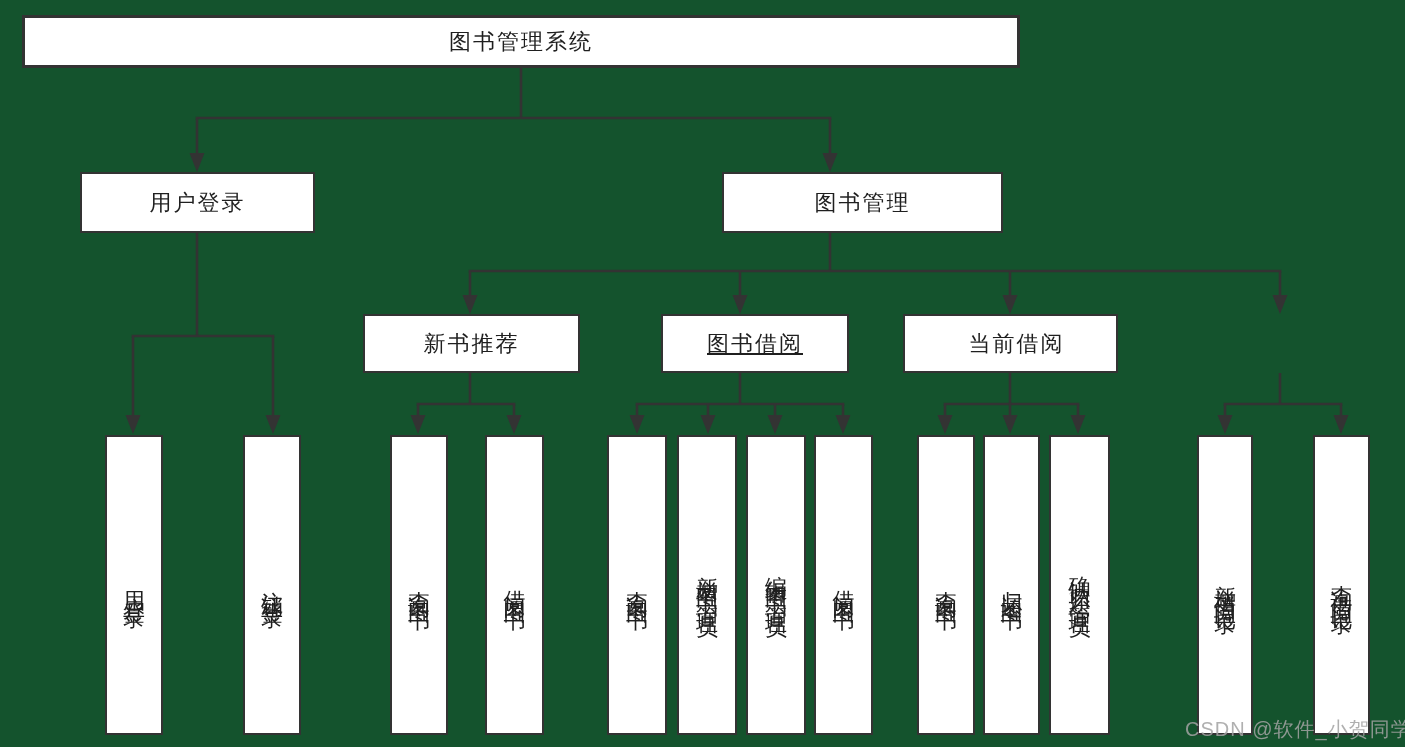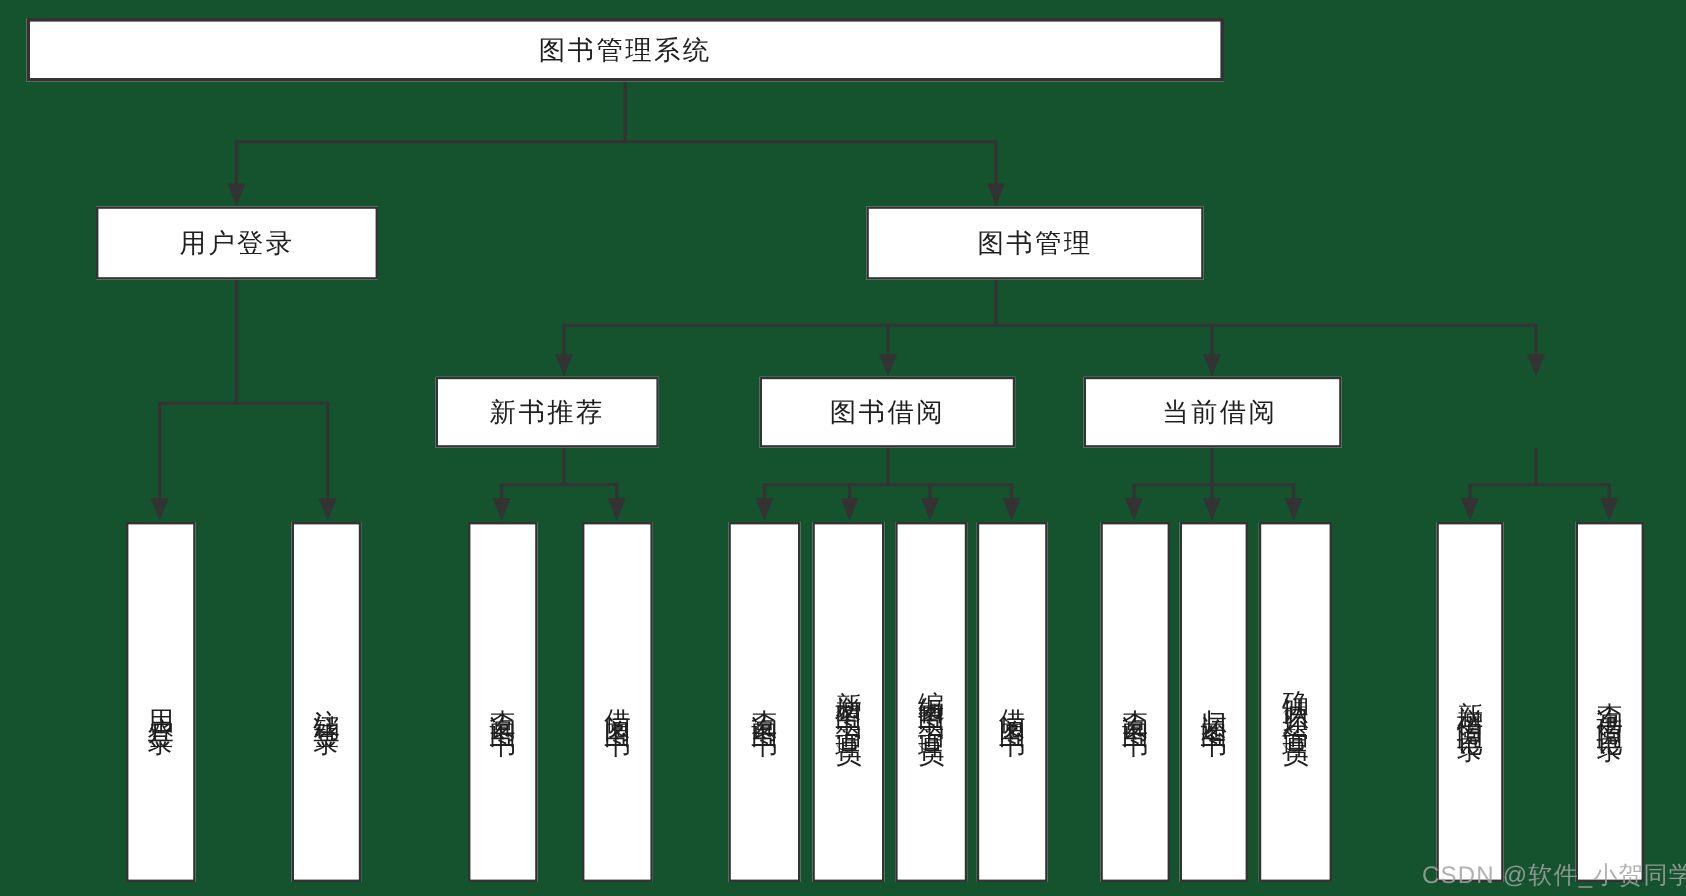--- a/index.html
+++ b/index.html
@@ -27,22 +27,22 @@
     justify-content: center;
     color: #1f1f1f;
     font-size: 22px;
     letter-spacing: 2px;
     white-space: nowrap;
     z-index: 2;
   }
   .box.root   { left: 22px;   top: 15px;  width: 998px; height: 53px; border-width: 3px; }
   .box.l2-a   { left: 80px;   top: 172px; width: 235px; height: 61px; }
   .box.l2-b   { left: 722px;  top: 172px; width: 281px; height: 61px; }
-  .box.l3-a   { left: 363px;  top: 314px; width: 186px; height: 59px; }
-  .box.l3-b   { left: 633px;  top: 314px; width: 213px; height: 59px; }
+  .box.l3-a   { left: 363px;  top: 314px; width: 217px; height: 59px; }
+  .box.l3-b   { left: 661px;  top: 314px; width: 188px; height: 59px; text-decoration: underline; }
   .box.l3-c   { left: 903px;  top: 314px; width: 215px; height: 59px; padding-left: 12px; }
   .box.l3-d   { left: 1172px; top: 314px; width: 215px; height: 59px; }
   .leaf {
     position: absolute;
     top: 435px;
     height: 300px;
     background: #ffffff;
     border: 2px solid #333333;
     display: flex;
     align-items: center;

